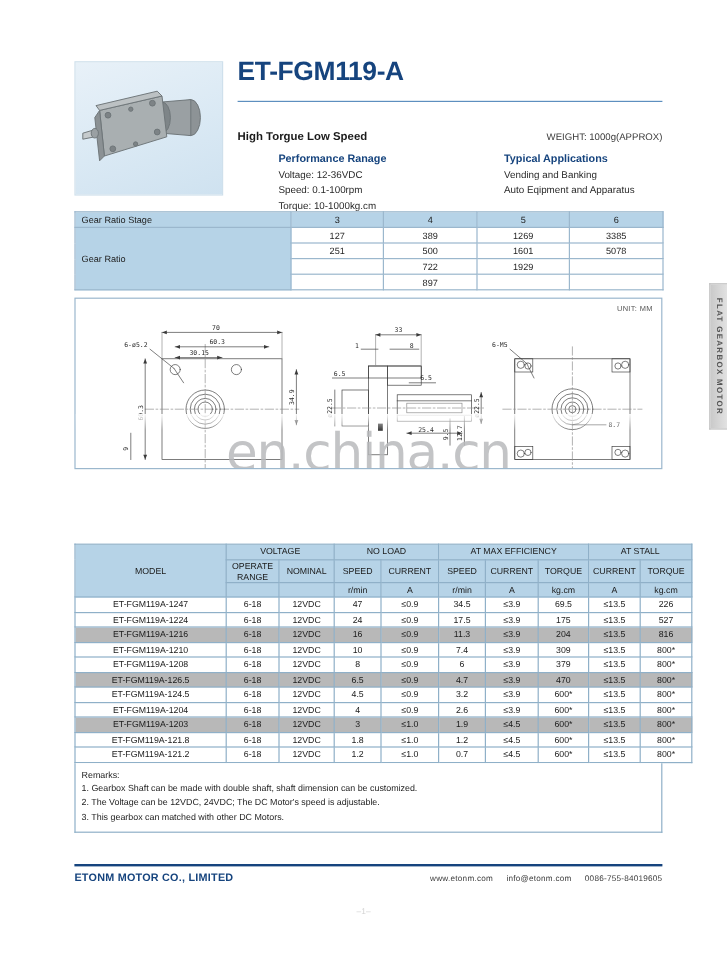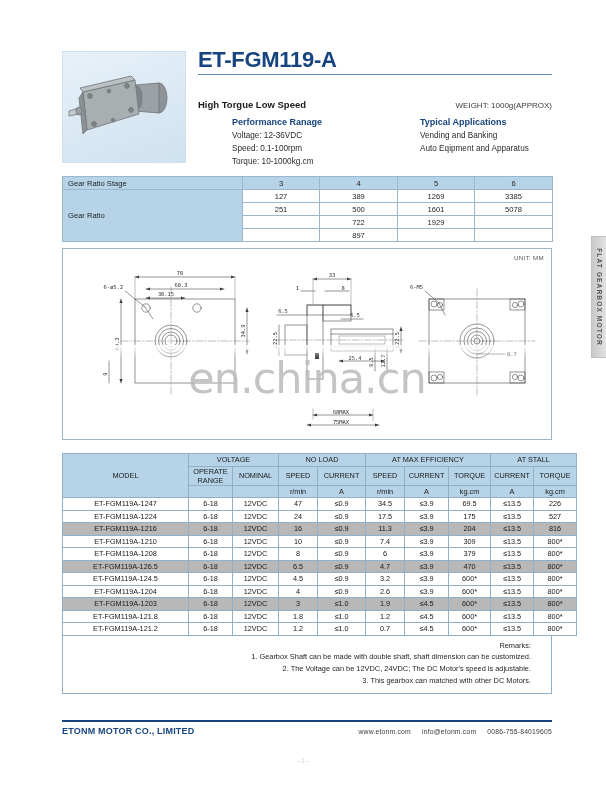--- a/index.html
+++ b/index.html
@@ -18,21 +18,21 @@
   .header { position:absolute; left:62px; top:48px; width:490px; height:120px; }
   .photo {
     position:absolute; left:0; top:3px; width:124px; height:112px;
     background:linear-gradient(160deg,#e8f1f8 0%, #dae9f4 55%, #cfe2f0 100%);
     border:1px solid #cfe0ec; overflow:hidden;
   }
   .photo svg { display:block; }
   .title-wrap { position:absolute; left:136px; top:0; right:0; }
   .title {
     font-size:22px; font-weight:bold; letter-spacing:-0.3px;
-    color:#16447e; line-height:1.05; margin:0 0 3px 0;
+    color:#16447e; line-height:1.05; margin:0 0 13px 0;
     font-family:"Liberation Sans", sans-serif;
   }
   .title-rule { height:1px; background:#5d8fbf; margin-bottom:5px; width:100%; }
   .subrow { display:flex; justify-content:space-between; align-items:baseline; }
   .subtitle { font-size:9.5px; font-weight:bold; color:#1b1b1b;margin-top:19px; }
   .weight { font-size:8px; color:#3b3b3b; }
   .cols { display:flex; margin-top:7px;gap:44px; }
   .col-l { width:178px; padding-left:34px; }
   .col-r { flex:1; }
   .col-h { font-size:9px; font-weight:bold; color:#16447e; margin-bottom:3px; }
@@ -50,21 +50,21 @@
   }
   .gr-head { background:#b6d3e7; font-weight:normal; }
   .gr-label {
     background:#b6d3e7; text-align:left !important;
     padding-left:5px !important; font-size:7.6px;
   }
   .gr-val { background:#ffffff; }
 
   
   .draw-box {
-    position:absolute; left:62px; top:248px; width:490px; height:192px;
+    position:absolute; left:62px; top:248px; width:490px; height:143px;
     border:1px solid #9bb7cd; background:#ffffff; overflow:hidden;
   }
   .unit-mm { position:absolute; right:7px; top:5px; font-size:6.2px; color:#555; letter-spacing:0.3px; }
   .watermark {
     position:absolute; left:0; right:0; top:104px;
     text-align:center; font-size:43px; color:#b9babc;
     font-family:"DejaVu Sans", sans-serif; letter-spacing:-1px;
     opacity:.85; pointer-events:none; user-select:none;
   }
   .wm-fade {
@@ -95,21 +95,20 @@
     border:1px solid #8fb0c8; text-align:center; padding:0;
     font-size:7.3px; color:#1a1a1a; height:12.5px; font-weight:normal;
   }
   .spec thead th { background:#b6d3e7; }
   .th-model { font-size:7.8px; }
   .r-white { background:#ffffff; }
   .r-gray  { background:#b8b8b8; }
   .remarks {
     border:1px solid #8fb0c8; border-top:none; background:#fff;
     padding:4px 20px 6px 5px;
-    text-align:right;
   }
   .remarks div { font-size:7.4px; line-height:1.62; color:#1e1e1e; }
 
   
   .footer { position:absolute; left:62px; top:720px; width:490px; }
   .footer-rule { height:2px; background:#16447e; margin-bottom:4px; }
   .footer-row { display:flex; justify-content:space-between; align-items:baseline;gap:36px; }
   .co { font-size:9px; font-weight:bold; color:#16447e; letter-spacing:.2px; }
   .contact { font-size:6.8px; color:#3a3a3a; letter-spacing:.2px; }
   .contact span { margin-left:9px; }

